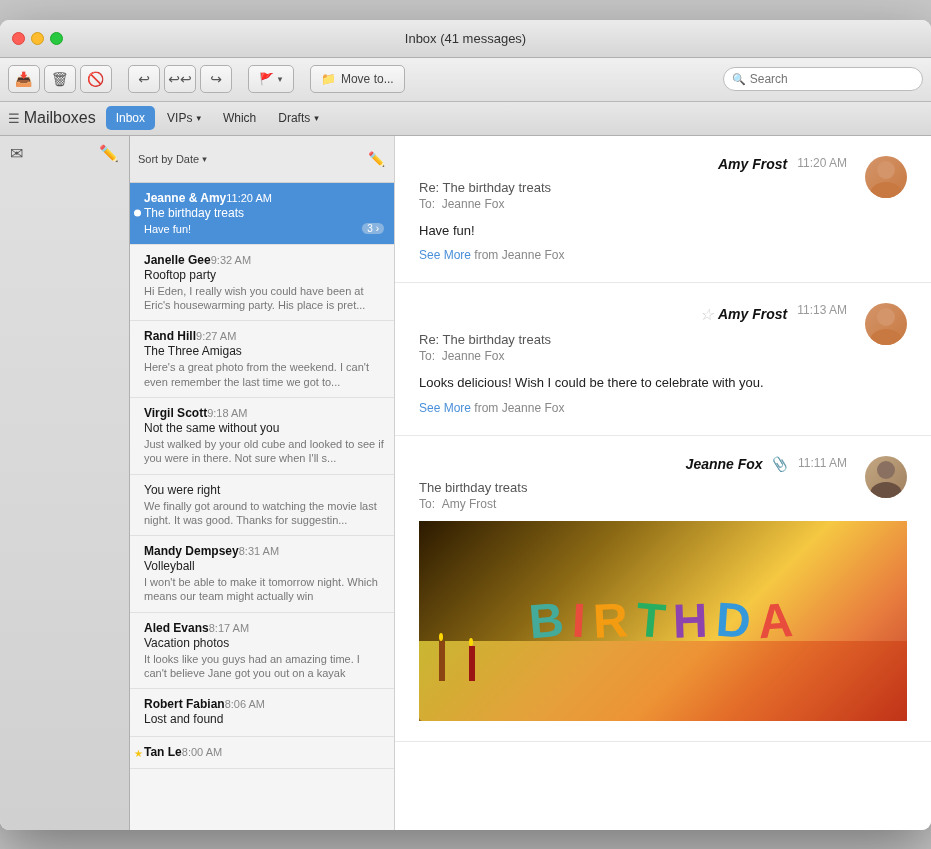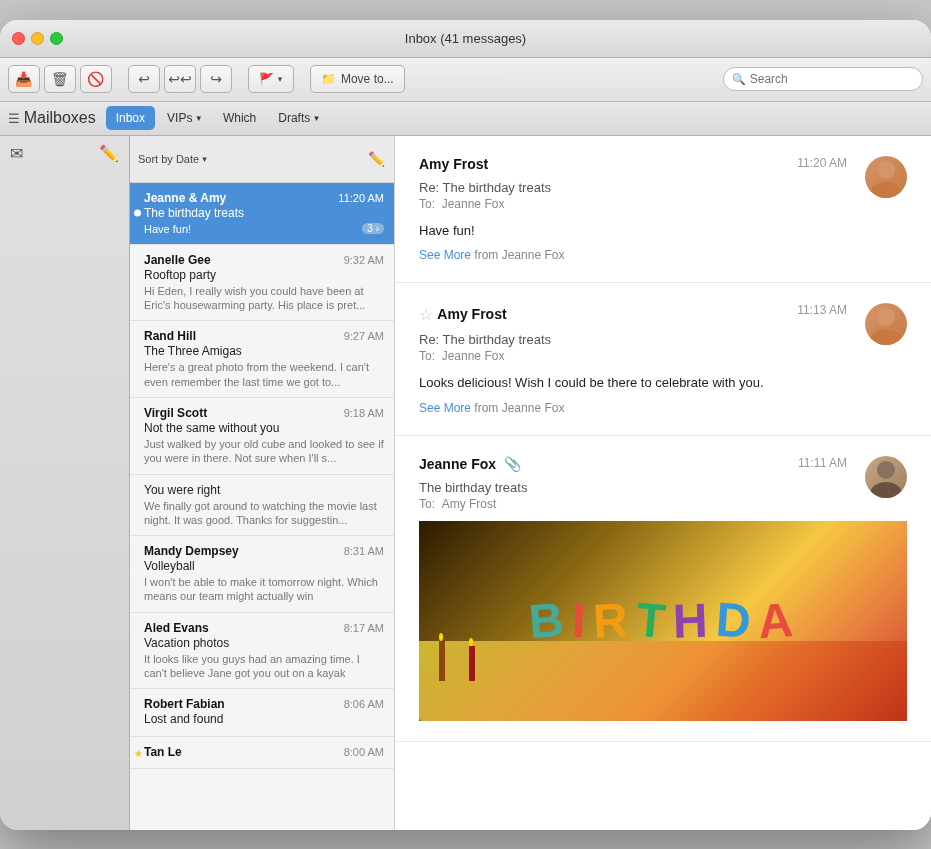--- a/index.html
+++ b/index.html
@@ -10,21 +10,21 @@
       height: 849px;
       overflow: hidden;
       display: flex;
       align-items: center;
       justify-content: center;
     }
     .window {
       width: 931px;
       height: 810px;
       background: #f5f5f5;
-      border-radius: 18px;
+      border-radius: 9px;
       box-shadow: 0 20px 60px rgba(0,0,0,0.4);
       display: flex;
       flex-direction: column;
       overflow: hidden;
       position: relative;
     }
     
     .titlebar {
       height: 38px;
       background: linear-gradient(to bottom, #ebebeb, #d6d6d6);
@@ -224,21 +224,20 @@
       background: #4a90d9;
     }
     .email-item.selected .sender-name,
     .email-item.selected .subject,
     .email-item.selected .preview,
     .email-item.selected .time {
       color: white;
     }
     .email-item-header {
       display: flex;
-      justify-content: space-between;
       align-items: baseline;
       margin-bottom: 1px;
     }
     .sender-name {
       font-size: 12px;
       font-weight: 600;
       color: #111;
     }
     .time {
       font-size: 11px;
@@ -305,23 +304,24 @@
       padding: 0;
     }
     .message-card {
       background: white;
       border-bottom: 1px solid #e8e8e8;
       padding: 20px 24px;
       position: relative;
     }
     .message-header {
       display: flex;
-      justify-content: flex-start;
+      justify-content: flex-end;
       align-items: flex-start;
       margin-bottom: 8px;
+      font-style: italic;
     }
     .message-from {
       font-size: 14px;
       font-weight: 600;
       color: #111;
     }
     .message-subject {
       font-size: 13px;
       color: #555;
       margin-bottom: 2px;

